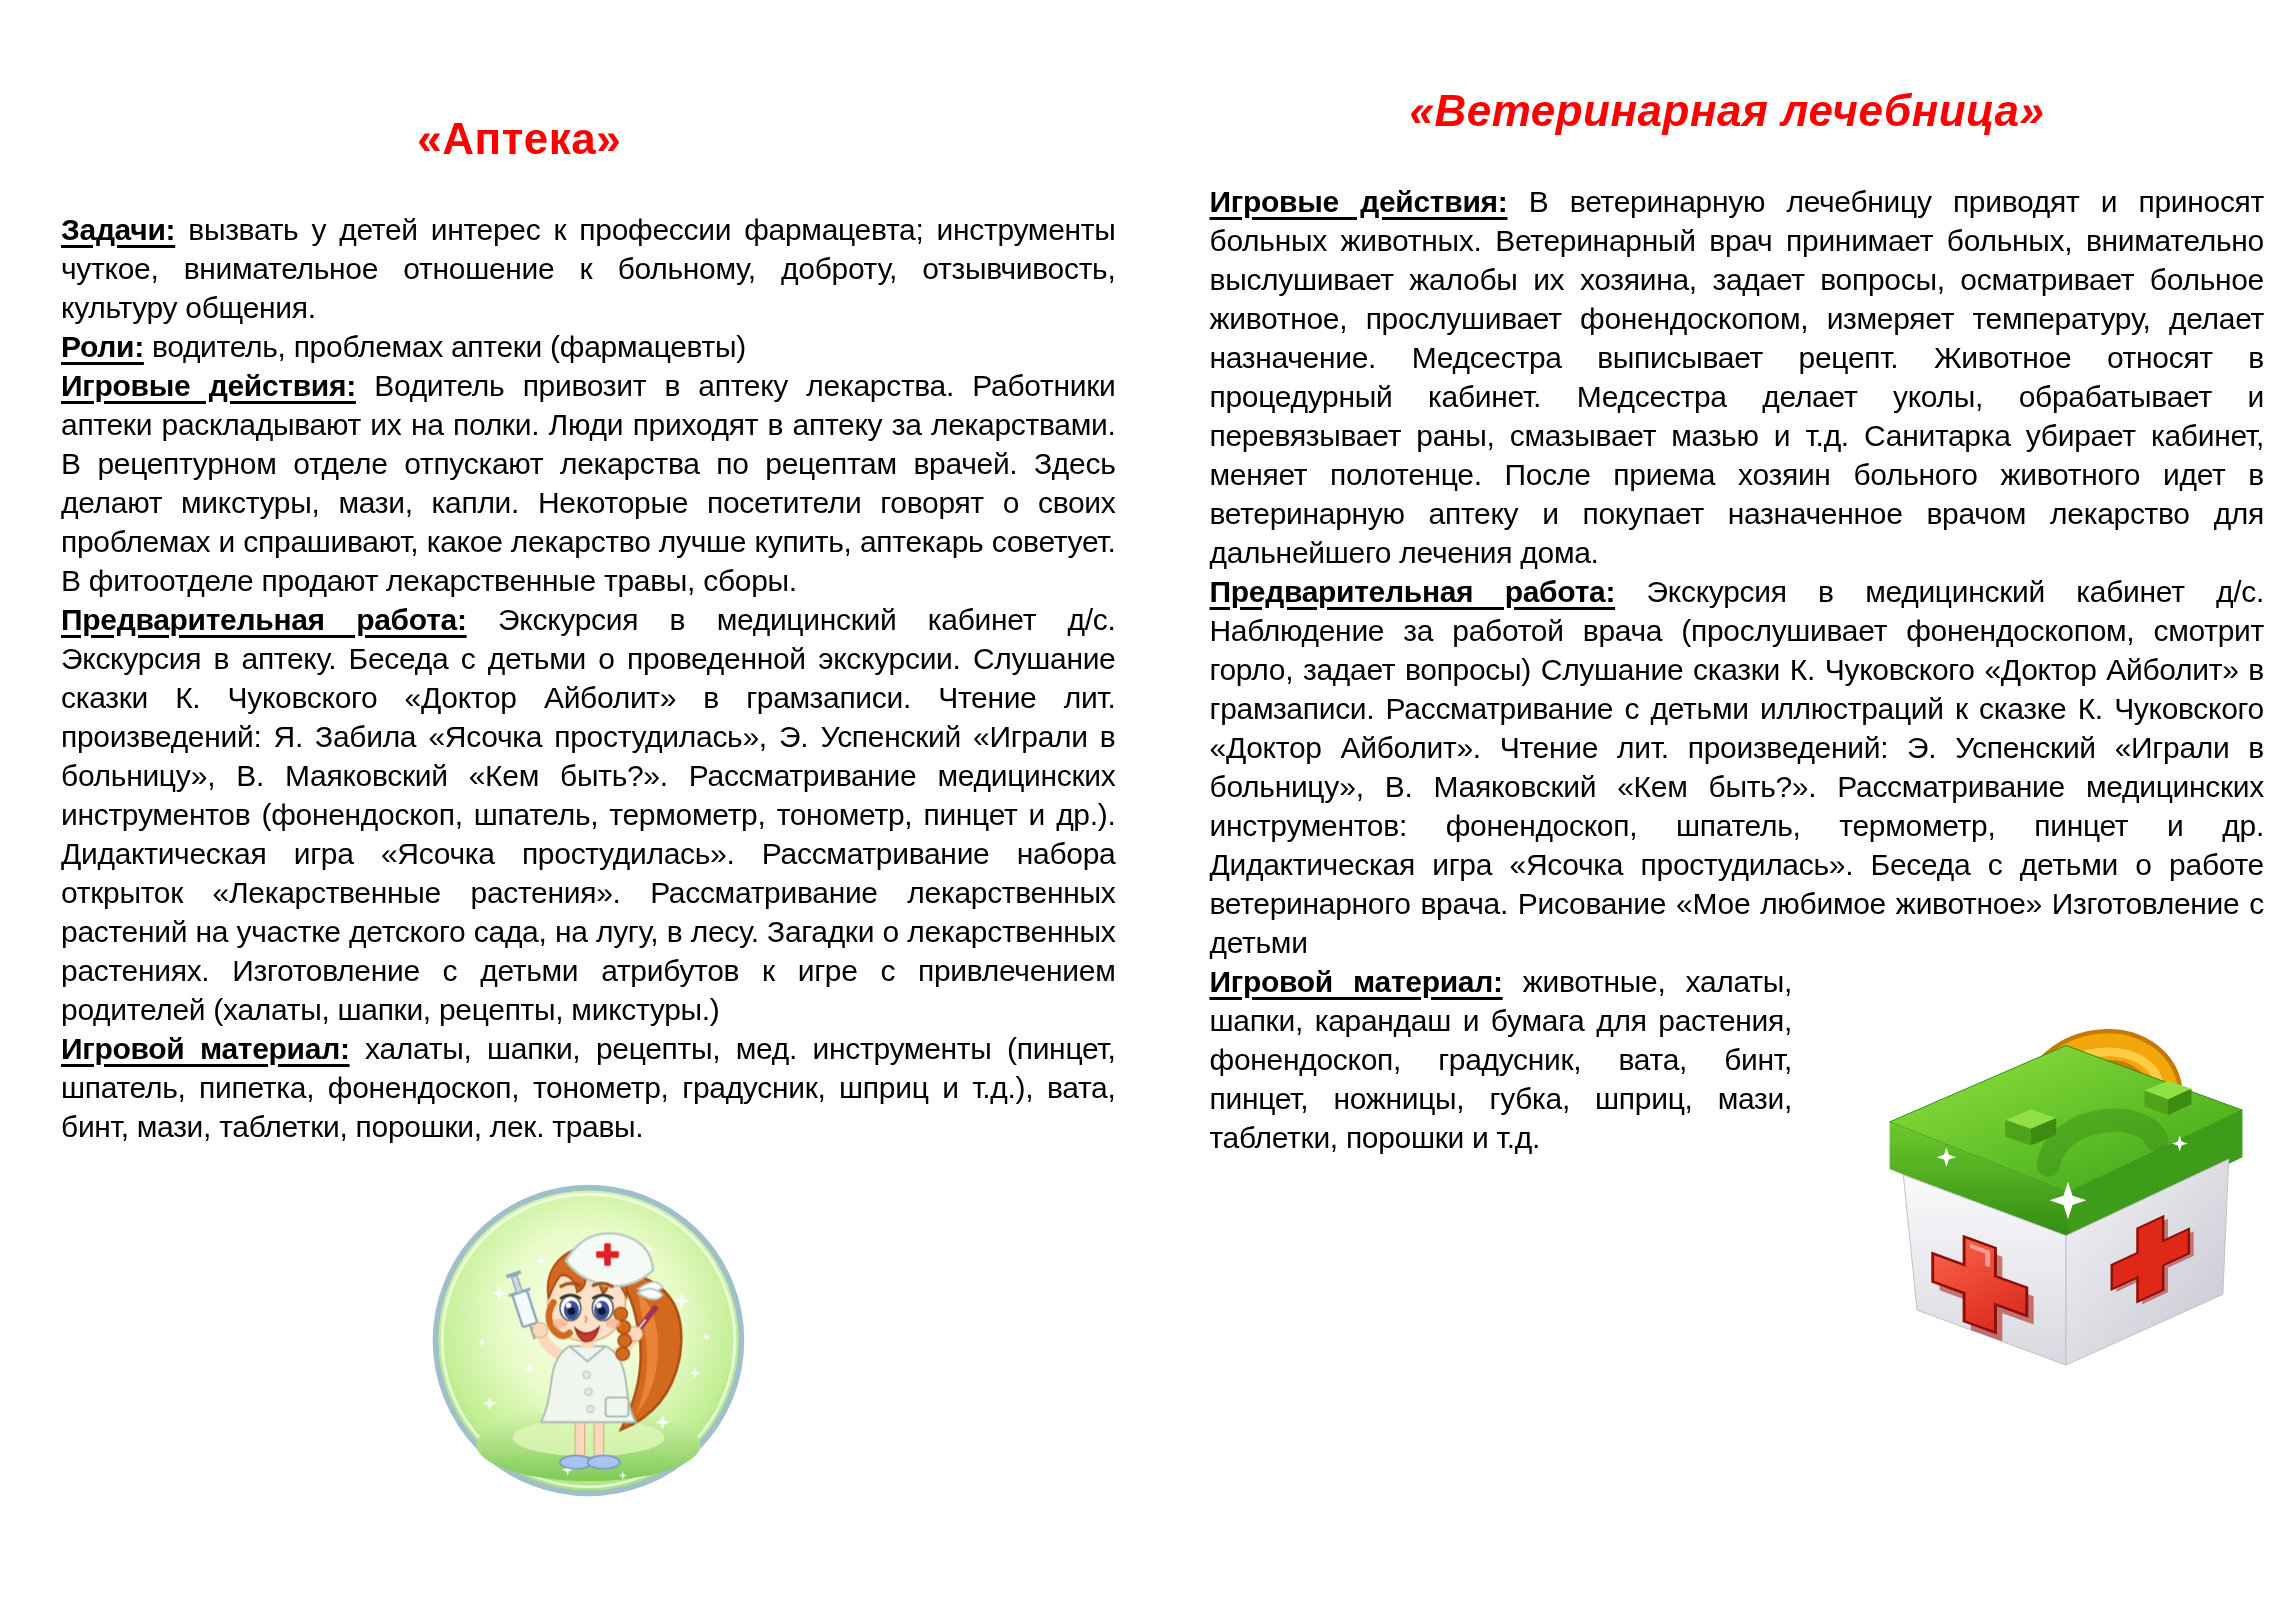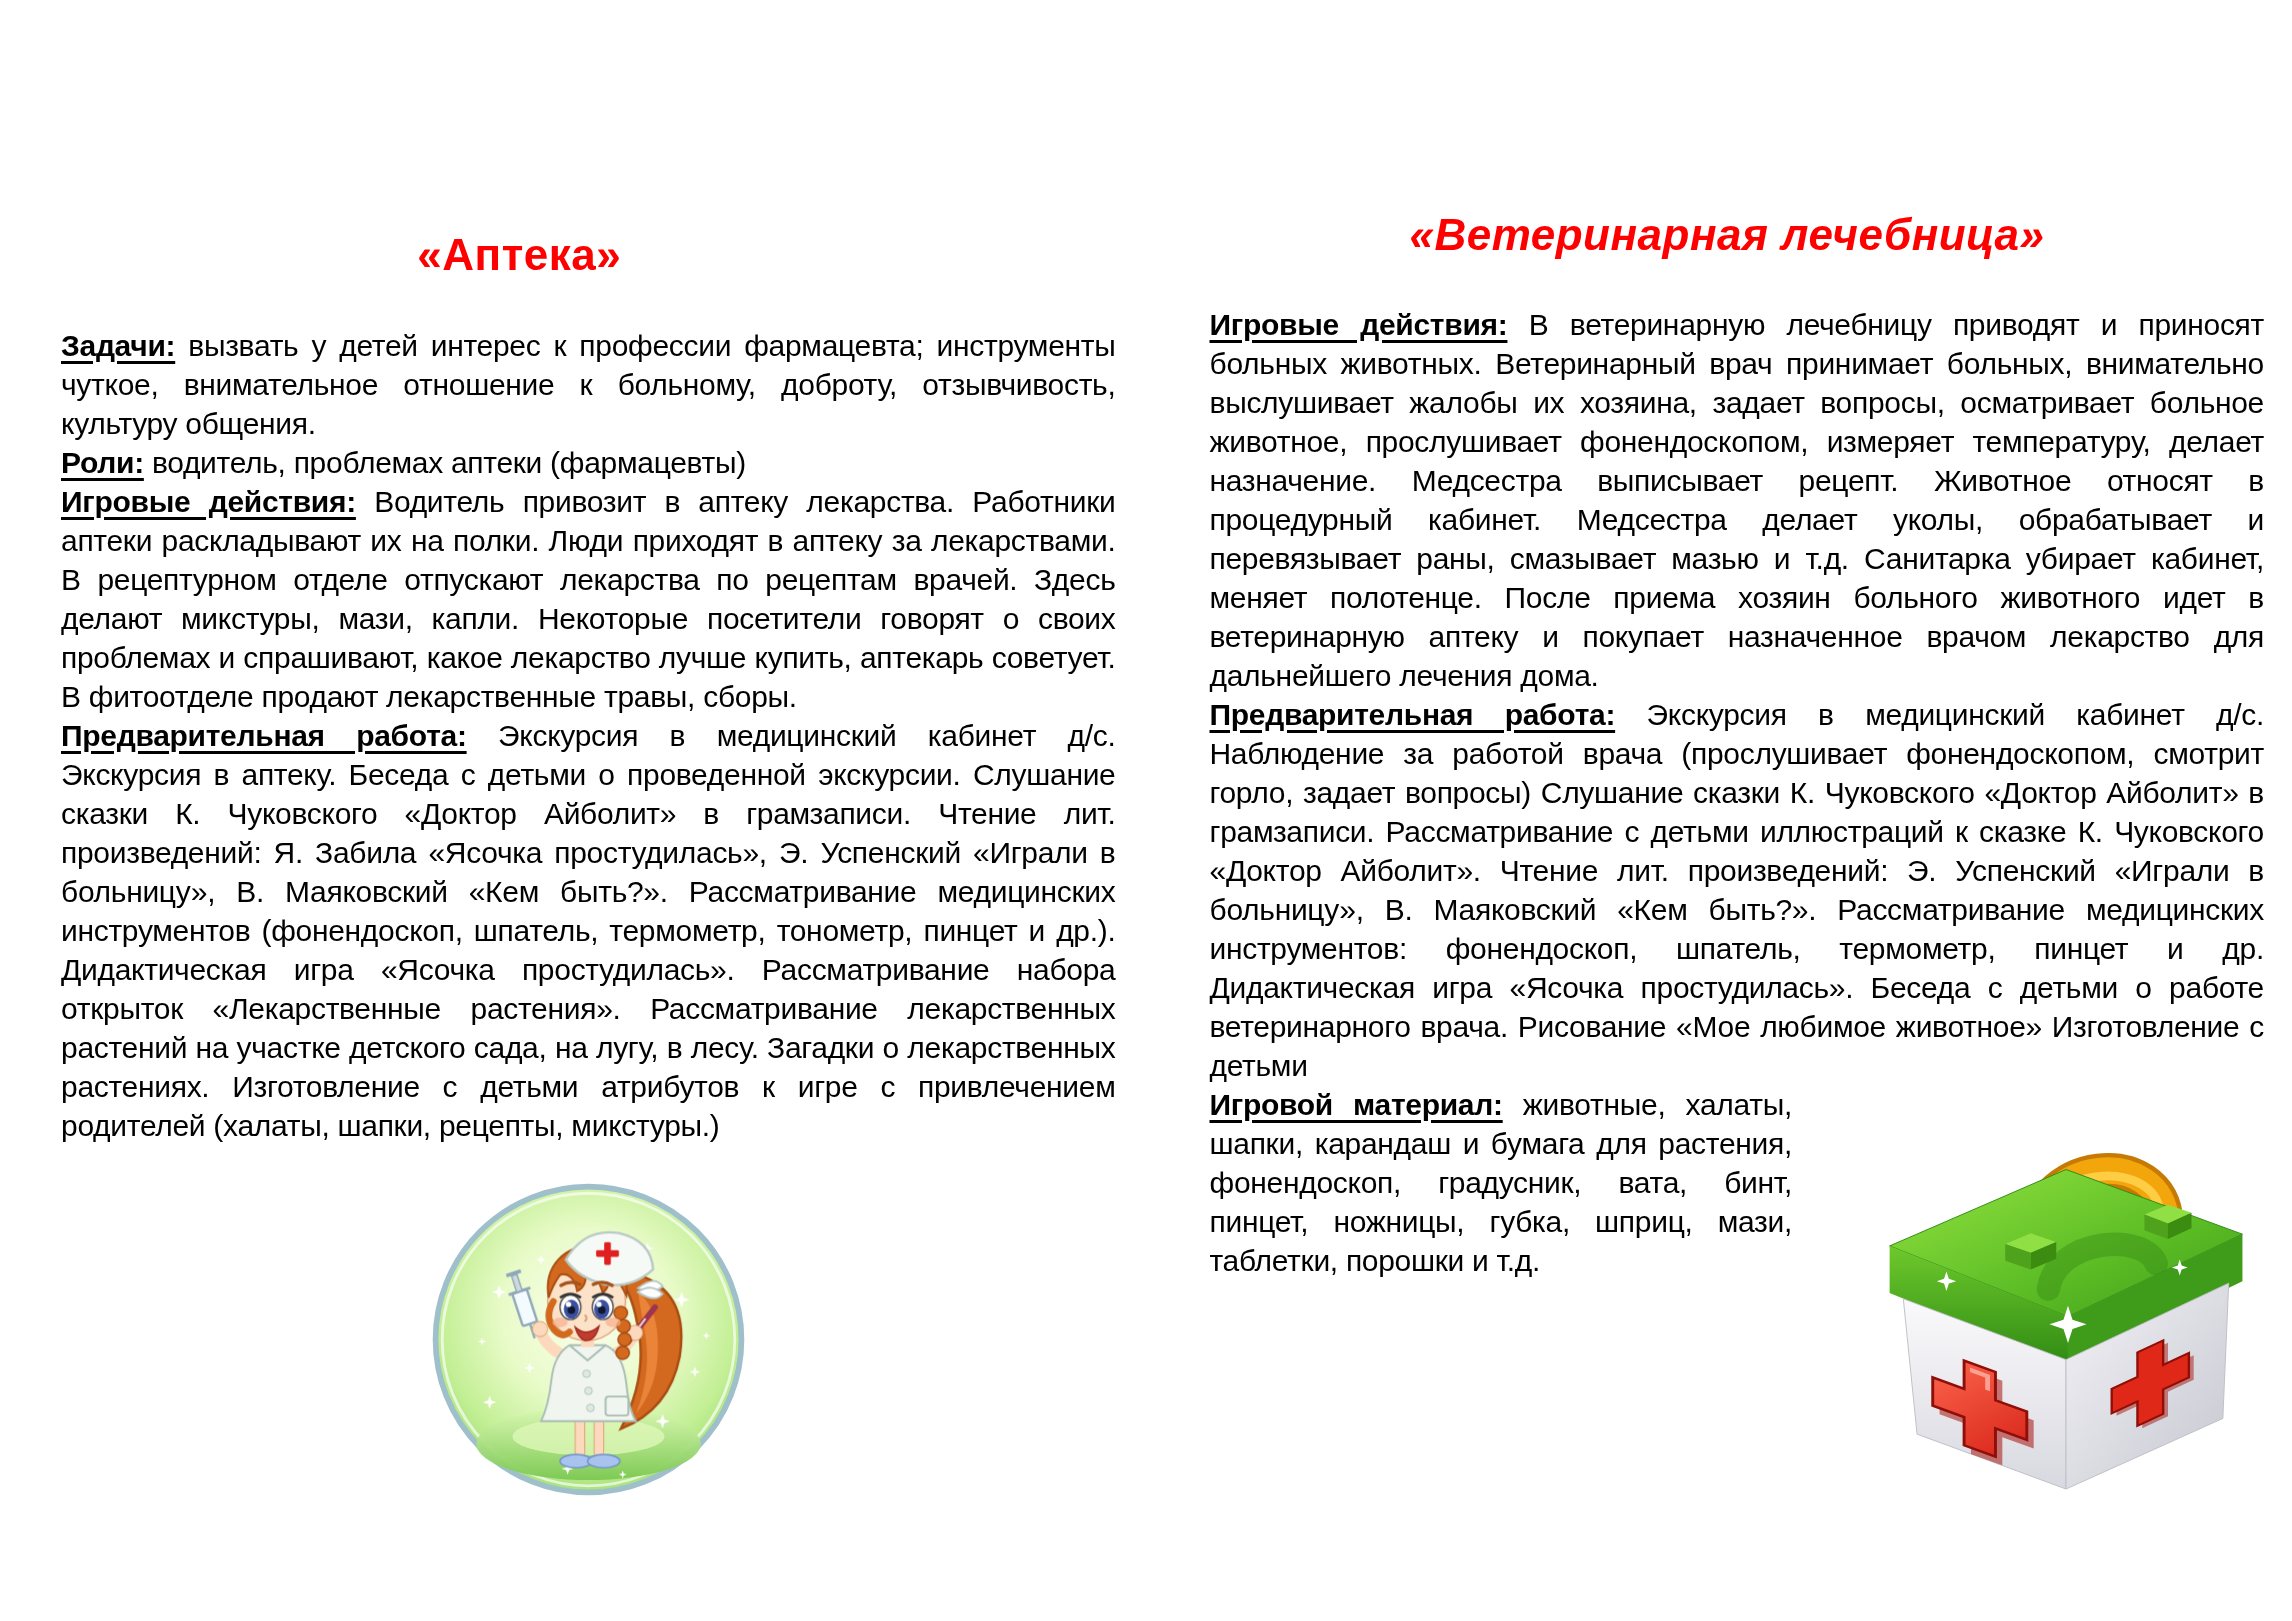--- a/index.html
+++ b/index.html
@@ -1,20 +1,20 @@
 <!DOCTYPE html>
 <html lang="ru"><head>
 <meta charset="utf-8">
 <style>
   html,body{margin:0;padding:0;background:#ffffff;}
   .page{
     position:relative;width:2293px;height:1621px;box-sizing:border-box;
     background:#ffffff;overflow:hidden;display:flex;gap:94px;
     padding:0 29px 0 61px;
-    font-family:"Liberation Sans","DejaVu Sans",sans-serif;color:#000;align-items:center;
+    font-family:"Liberation Sans","DejaVu Sans",sans-serif;color:#000;
   }
   .col{flex:1;min-width:0;}
   .col-left{padding-top:114px;}
   .col-right{padding-top:86px;}
   .doc-title{
     margin:0 0 45px 0;font-size:44px;font-weight:700;color:#ff0000;
     text-align:center;letter-spacing:0.5px;line-height:1.15;
   }
   .col-left .doc-title{transform:translateX(-69px);}
   .col-right .doc-title{transform:translateX(-9.8px);font-style:italic;}
@@ -45,20 +45,24 @@
       <span class="sec-label">Роли:</span>
       <span class="sec-text">водитель, проблемах аптеки (фармацевты)</span>
     </p>
     <p class="para">
       <span class="sec-label">Игровые действия:</span>
       <span class="sec-text">Водитель привозит в аптеку лекарства. Работники аптеки раскладывают их на полки. Люди приходят в аптеку за лекарствами. В рецептурном отделе отпускают лекарства по рецептам врачей. Здесь делают микстуры, мази, капли. Некоторые посетители говорят о своих проблемах и спрашивают, какое лекарство лучше купить, аптекарь советует. В фитоотделе продают лекарственные травы, сборы.</span>
     </p>
     <p class="para">
       <span class="sec-label">Предварительная работа:</span>
       <span class="sec-text">Экскурсия в медицинский кабинет д/с. Экскурсия в аптеку. Беседа с детьми о проведенной экскурсии. Слушание сказки К. Чуковского «Доктор Айболит» в грамзаписи. Чтение лит. произведений: Я. Забила «Ясочка простудилась», Э. Успенский «Играли в больницу», В. Маяковский «Кем быть?». Рассматривание медицинских инструментов (фонендоскоп, шпатель, термометр, тонометр, пинцет и др.). Дидактическая игра «Ясочка простудилась». Рассматривание набора открыток «Лекарственные растения». Рассматривание лекарственных растений на участке детского сада, на лугу, в лесу. Загадки о лекарственных растениях. Изготовление с детьми атрибутов к игре с привлечением родителей (халаты, шапки, рецепты, микстуры.)</span>
+    </p>
+    <p class="para">
+      <span class="sec-label">Игровой материал:</span>
+      <span class="sec-text">халаты, шапки, рецепты, мед. инструменты (пинцет, шпатель, пипетка, фонендоскоп, тонометр, градусник, шприц и т.д.), вата, бинт, мази, таблетки, порошки, лек. травы.</span>
     </p>
 
     <div class="nurse-wrap">
       <svg width="323" height="323" viewBox="0 0 340 340">
         <defs>
           <radialGradient id="ng" cx="50%" cy="42%" r="62%">
             <stop offset="0%" stop-color="#fbffee"></stop>
             <stop offset="45%" stop-color="#e9fbc9"></stop>
             <stop offset="78%" stop-color="#c3ef95"></stop>
             <stop offset="100%" stop-color="#9bdc72"></stop>

